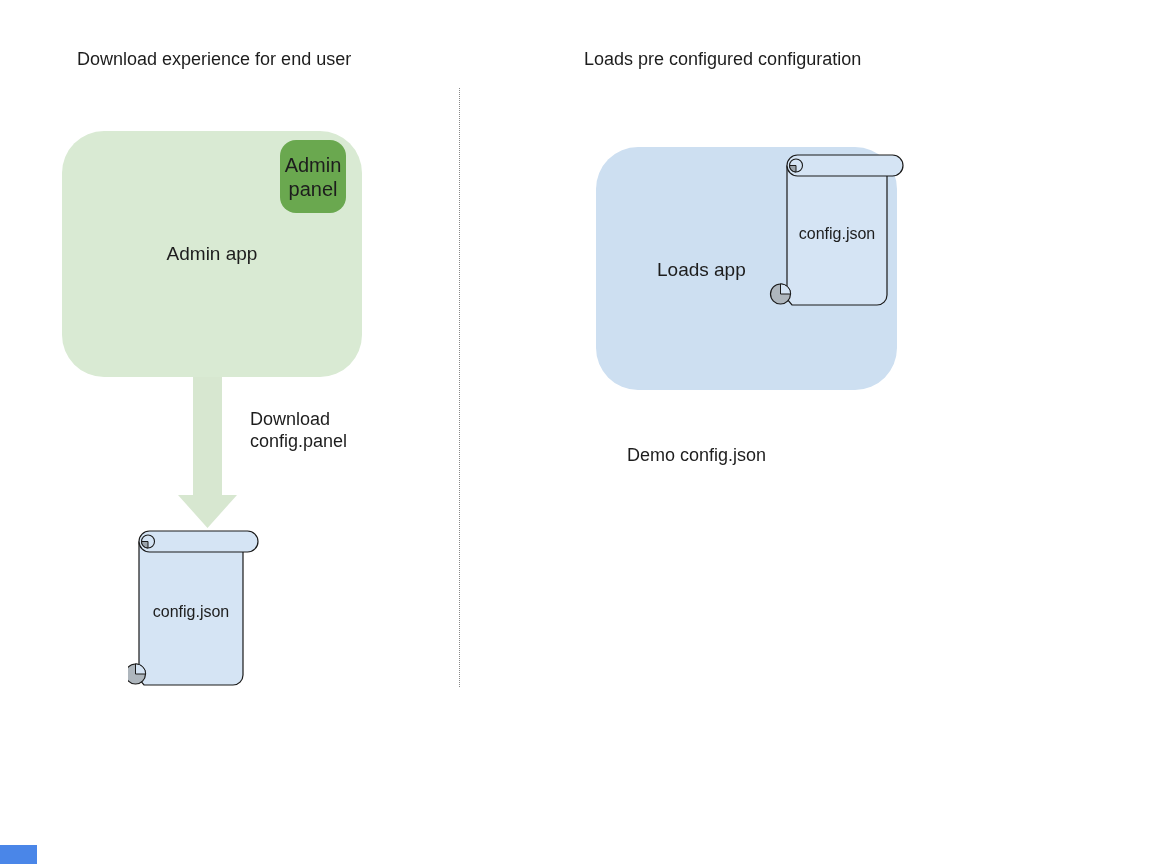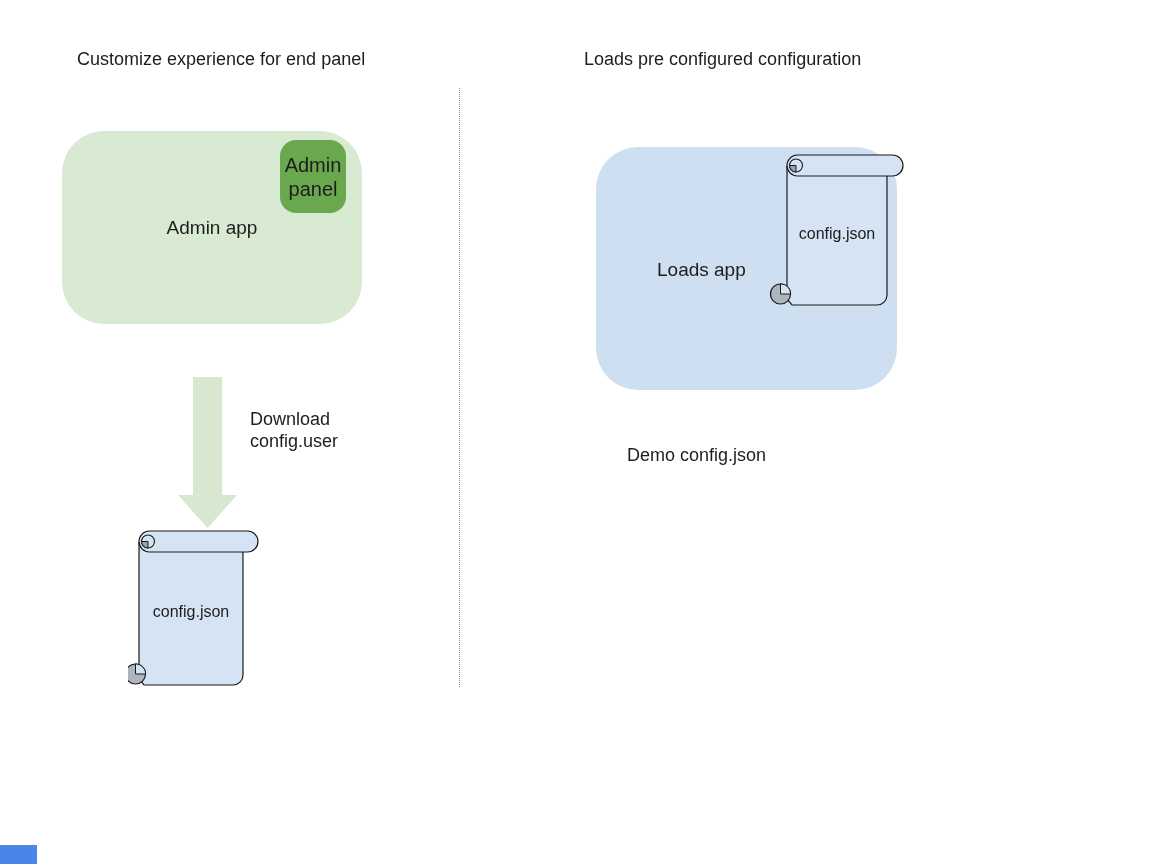--- a/index.html
+++ b/index.html
@@ -3,56 +3,56 @@
 <meta charset="utf-8">
 <style>
   html,body{margin:0;padding:0;background:#ffffff;}
   body{width:1152px;height:864px;position:relative;overflow:hidden;
        font-family:"Liberation Sans","DejaVu Sans",sans-serif;color:#1d1d1d;}
   .abs{position:absolute;}
   .title{font-size:18px;line-height:22px;white-space:nowrap;}
   .caption{font-size:18px;line-height:22px;white-space:pre-line;}
   .appbox{border-radius:42px;display:flex;align-items:center;justify-content:center;}
   .appbox-label{font-size:19px;}
-  #admin-app{left:62px;top:131px;width:300px;height:193px;text-align:center;}
+  #admin-app{left:62px;top:131px;width:300px;height:246px;text-align:center;}
   #admin-panel{left:280px;top:140px;width:66px;height:73px;border-radius:16px;
                display:flex;align-items:center;justify-content:center;text-align:center;
                font-size:20px;line-height:24px;}
   #demo-app{left:596px;top:147px;width:301px;height:243px;border-radius:42px;}
   #demo-app-label{left:657px;top:259px;font-size:19px;line-height:22px;}
   #left-title{left:77px;top:48px;}
   #right-title{left:584px;top:48px;}
   #download-label{left:250px;top:408px;}
   #loads-label{left:627px;top:444px;}
   #divider{left:459px;top:88px;height:599px;width:0;border-left:1px dotted #888;}
   #arrow-svg{left:174px;top:377px;}
   #scroll-left{left:128px;top:528px;}
   #scroll-right{left:768px;top:151px;}
   #corner-square{left:0;top:845px;width:37px;height:19px;}
   svg text{font-family:"Liberation Sans","DejaVu Sans",sans-serif;font-size:16px;fill:#1d1d1d;}
 </style>
 </head>
 <body>
 
-<div class="abs title" id="left-title">Customize experience for end panel</div>
+<div class="abs title" id="left-title">Download experience for end user</div>
 
 <div class="abs appbox" id="admin-app" style="background: rgb(217, 234, 211);">
   <span class="appbox-label">Admin app</span>
 </div>
 
 <div class="abs" id="admin-panel" style="background: rgb(106, 168, 79);">
   <span>Admin panel</span>
 </div>
 
 <svg class="abs" id="arrow-svg" width="66" height="152" viewBox="0 0 66 152">
   <polygon points="19,0 48,0 48,118 63,118 33.5,151 4,118 19,118" fill="#d7e7d0"></polygon>
 </svg>
 
 <div class="abs caption" id="download-label">Download
-config.user</div>
+config.panel</div>
 
 <svg class="abs" id="scroll-left" width="132" height="162" viewBox="0 0 132 162">
   <path d="M11 14 H115 V147 A10 10 0 0 1 105 157 H16 L11 151 Z" stroke="#1a1a1a" stroke-width="1.2" fill="#d5e4f4"></path>
   <path d="M21.5 3 H119.5 A10.5 10.5 0 0 1 119.5 24 H21.5 A10.5 10.5 0 0 1 21.5 3 Z" stroke="#1a1a1a" stroke-width="1.2" fill="#d5e4f4"></path>
   <circle cx="20" cy="13.5" r="6.5" fill="none" stroke="#1a1a1a" stroke-width="1.1"></circle>
   <path d="M13.5 13.5 A6.5 6.5 0 0 0 20 20 L20 13.5 Z" fill="#9aa3ab" stroke="#1a1a1a" stroke-width="1"></path>
   <circle cx="7.5" cy="146" r="10" fill="#aeb6bd" stroke="#1a1a1a" stroke-width="1.2"></circle>
   <path d="M7.5 146 L7.5 135.8 A10.2 10.2 0 0 1 17.7 146 Z" stroke="#1a1a1a" stroke-width="1" fill="#d5e4f4"></path>
   <text x="63" y="89" text-anchor="middle">config.json</text>
 </svg>

